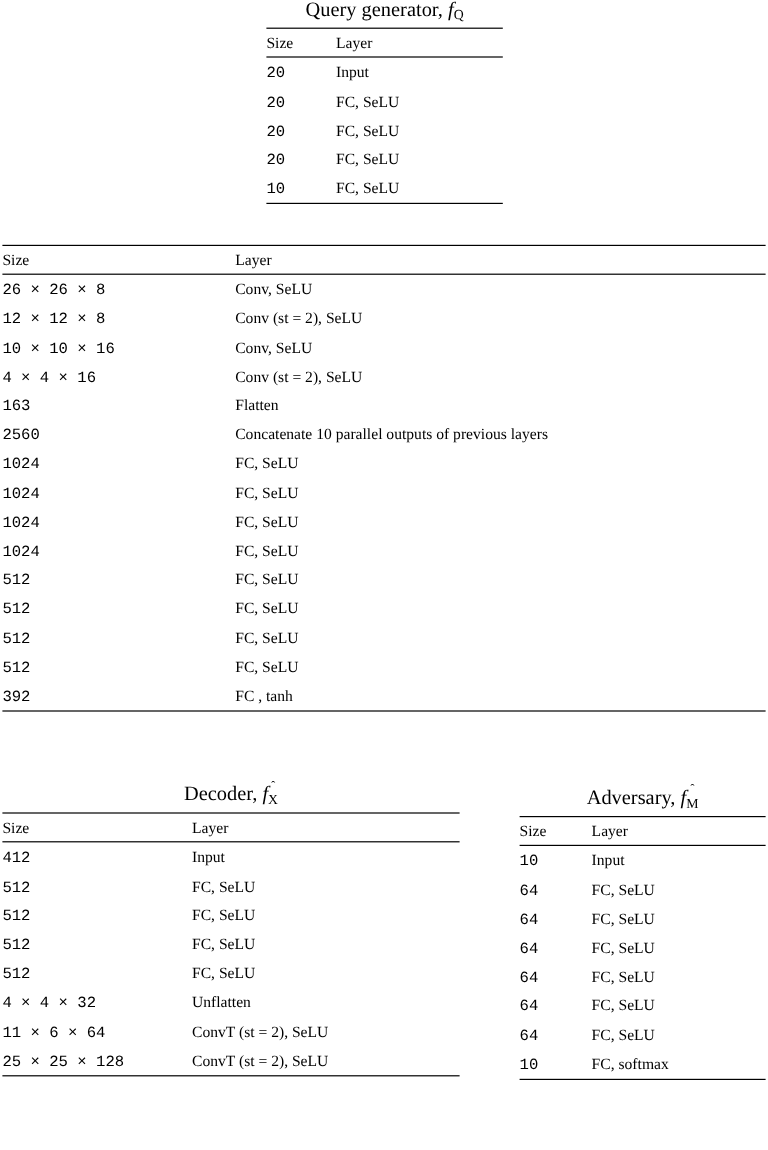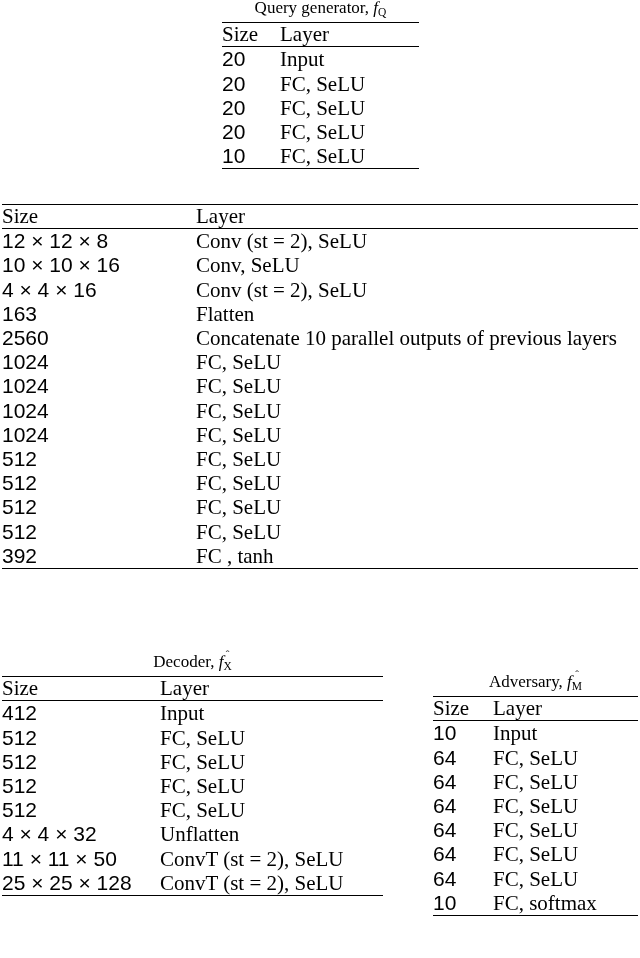--- a/index.html
+++ b/index.html
@@ -38,30 +38,30 @@
     margin: 0;
     padding: 0;
     height: 0;
   }
   .rule-thin { border-top: 1.1px solid #000; }
   .rule-top { border-top: 1.9px solid #000; }
 
   table.nn {
     border-collapse: collapse;
     width: 100%;
-    font-size: 21px;
+    font-size: 13px;
   }
   table.nn td {
     padding: 0;
     vertical-align: baseline;
     line-height: 23.2px;
     white-space: nowrap;
   }
   td.size { font-variant-numeric: lining-nums; }
-  .math { font-family: Liberation Sans, sans-serif; margin-top: 30px; }
+  .math { font-family: Liberation Mono, monospace; margin-top: 30px; }
 
   .pad-top td { padding-top: 5px; }
   .pad-bot td { padding-bottom: 4px; }
 
   
   .hat {
     position: relative;
     display: inline-block;
   }
   .hat > .hch {
@@ -81,21 +81,21 @@
   
   #tbl-answer { left: 2px; top: 204px; width: 636px; }
   #tbl-answer .col-size { width: 194px; }
 
   
   #tbl-decoder { left: 2px; top: 652px; width: 381px; }
   #tbl-decoder .col-size { width: 158px; }
   #tbl-decoder table.nn { padding-left: 20px; }
 
   
-  #tbl-adversary { left: 433px; top: 672px; width: 205px; }
+  #tbl-adversary { left: 433px; top: 655px; width: 205px; }
   #tbl-adversary .col-size { width: 60px; }
   #tbl-adversary table.nn { padding-left: 10px; }
 </style>
 </head>
 <body>
 
 <div class="table-block" id="tbl-query">
   <div class="caption">
     <span>Query generator,</span>
     <span class="fn"><span>f</span><span class="sub">Q</span></span>
@@ -160,20 +160,24 @@
     </thead>
   </table>
   <hr class="rule rule-thin">
   <table class="nn">
     <colgroup>
         <col class="col-size">
         <col>
       </colgroup>
     <tbody>
       <tr>
+          <td class="size math">26 × 26 × 8</td>
+          <td>Conv, SeLU</td>
+        </tr>
+      <tr>
           <td class="size math">12 × 12 × 8</td>
           <td>Conv (st = 2), SeLU</td>
         </tr>
       <tr>
           <td class="size math">10 × 10 × 16</td>
           <td>Conv, SeLU</td>
         </tr>
       <tr>
           <td class="size math">4 × 4 × 16</td>
           <td>Conv (st = 2), SeLU</td>
@@ -270,21 +274,21 @@
         </tr>
       <tr>
           <td class="size math">512</td>
           <td>FC, SeLU</td>
         </tr>
       <tr>
           <td class="size math">4 × 4 × 32</td>
           <td>Unflatten</td>
         </tr>
       <tr>
-          <td class="size math">11 × 11 × 50</td>
+          <td class="size math">11 × 6 × 64</td>
           <td>ConvT (st = 2), SeLU</td>
         </tr>
       <tr>
           <td class="size math">25 × 25 × 128</td>
           <td>ConvT (st = 2), SeLU</td>
         </tr>
     </tbody>
   </table>
   <hr class="rule rule-top">
 </div>

